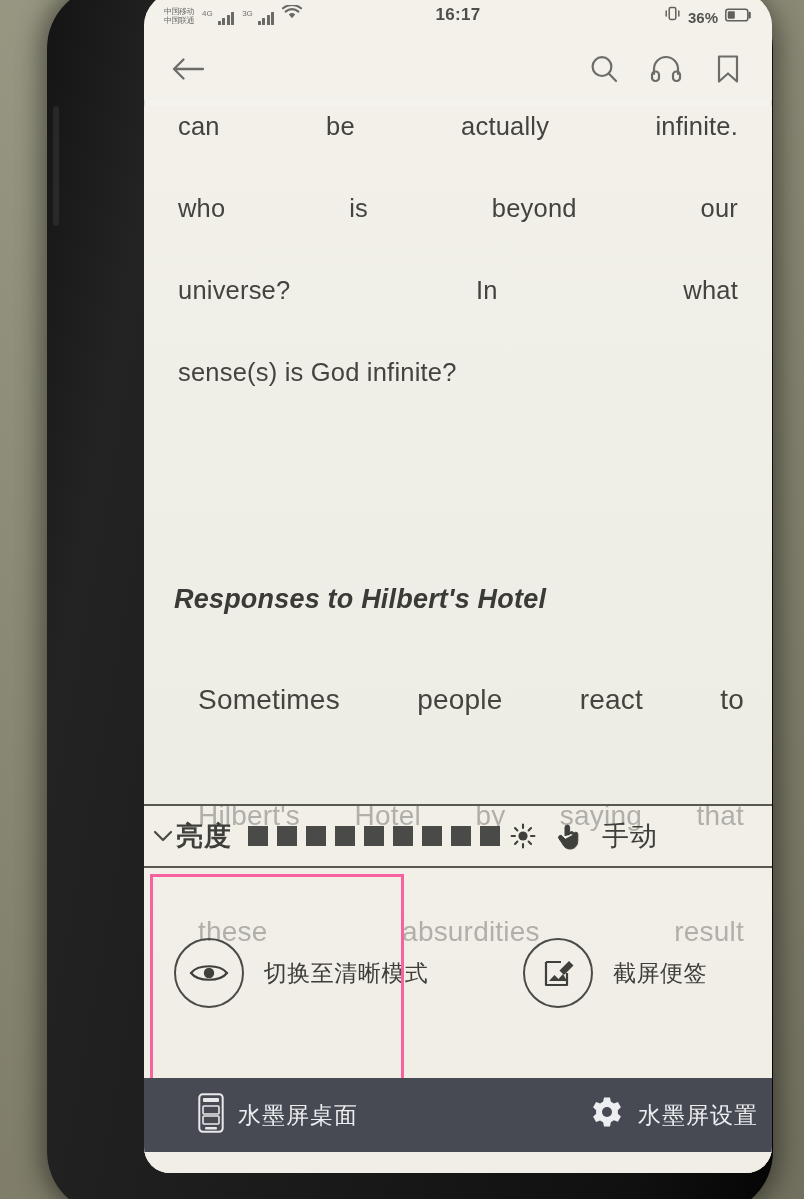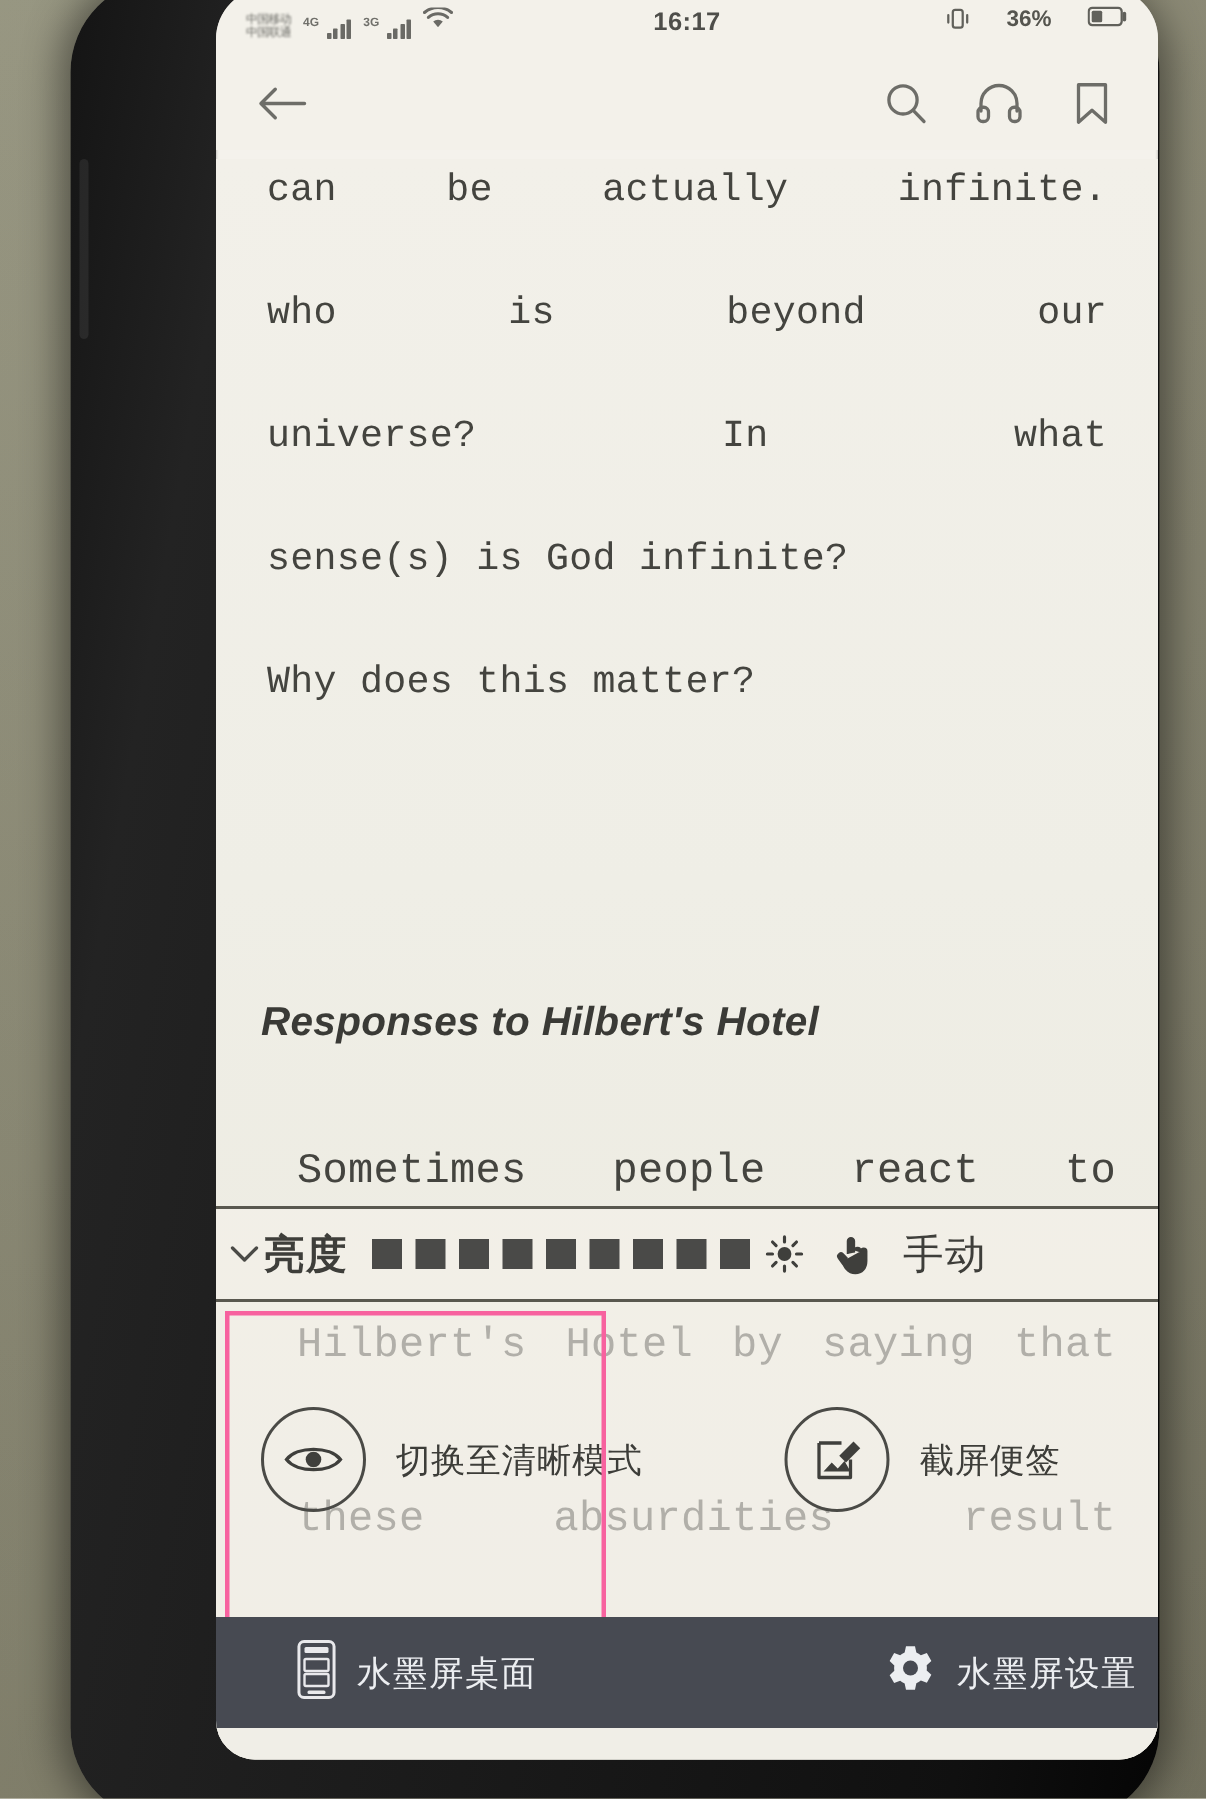--- a/index.html
+++ b/index.html
@@ -60,29 +60,29 @@
   .sb-left { display: flex; align-items: flex-end; gap: 8px; flex: 0 0 auto; }
   .carrier {
     display:flex; flex-direction:column; gap:1px;
     filter: blur(.7px);
     align-items: flex-end;
   }
   .carrier span {
     font-size: 8px; line-height: 8px; letter-spacing: -.5px;
     color:#6b6b66; font-family:"DejaVu Sans", sans-serif;
   }
-  .sig { display:flex; align-items:flex-end; gap:5px;font-weight:bold; }
+  .sig { display:flex; align-items:flex-end; gap:5px; }
   .sig-label { font-size:8px; line-height:8px; color:#70706b; margin-bottom:7px; }
   .bars { display:flex; align-items:flex-end; gap:1.5px; }
   .bars i { display:block; width:3px; background:#6a6a65; border-radius:.5px; }
   .bars i:nth-child(1){height:4px;} .bars i:nth-child(2){height:7px;}
   .bars i:nth-child(3){height:10px;} .bars i:nth-child(4){height:13px;}
   .sb-center { position:absolute; left:0; right:0; text-align:center;
     font-size:17px; font-weight:700; color:#4e4e4a; letter-spacing:.3px; }
-  .sb-right { margin-left:auto; display:flex; align-items:flex-start; gap:24px; position:relative; z-index:2;}
+  .sb-right { margin-left:auto; display:flex; align-items:flex-end; gap:7px; position:relative; z-index:2;}
   .batt-pct { font-size:15px; font-weight:700; color:#55554f; }
 
   
   #toolbar {
     height: 62px;
     background: #f3f1ea;
     display: flex; align-items: center;
     padding: 0 26px;
   }
   #toolbar .spacer { flex: 1; }
@@ -97,21 +97,21 @@
     padding: 0 26px;
     color: #3b3b3b;
   }
   .para {
     font-size: 25.5px;
     line-height: 41px;
     text-align: justify;
     color: #44443f;
     letter-spacing: .2px;
   }
-  .para.justify-all > span { display:block; text-align: justify; font-family: Liberation Mono, monospace; }
+  .para.justify-all > span { display:block; text-align: justify; }
   .para.justify-all > span::after { content:""; display:inline-block; width:100%; }
   #para1 { margin-top: 6px; padding: 0 8px; }
   h2#section-title {
     font-style: italic;
     font-size: 27px;
     font-weight: 700;
     color: #3a3a36;
     margin-top: 150px;
     padding-left: 4px;
     letter-spacing: .2px;
@@ -286,21 +286,20 @@
       </span>
     </div>
 
     <div id="page">
 
       <div class="para justify-all" id="para1">
         <span>can be actually infinite.</span>
         <span>who is beyond our</span>
         <span>universe? In what</span>
         <span style="text-align:left;">sense(s) is God infinite?</span>
-        <span style="text-align:left;">Why does this matter?</span>
       </div>
 
       <h2 id="section-title">Responses to Hilbert's Hotel</h2>
 
       <div class="para justify-all" id="para2">
         <span>Sometimes people react to</span>
         <span>Hilbert's Hotel by saying that</span>
         <span>these absurdities result</span>
 
       </div>

